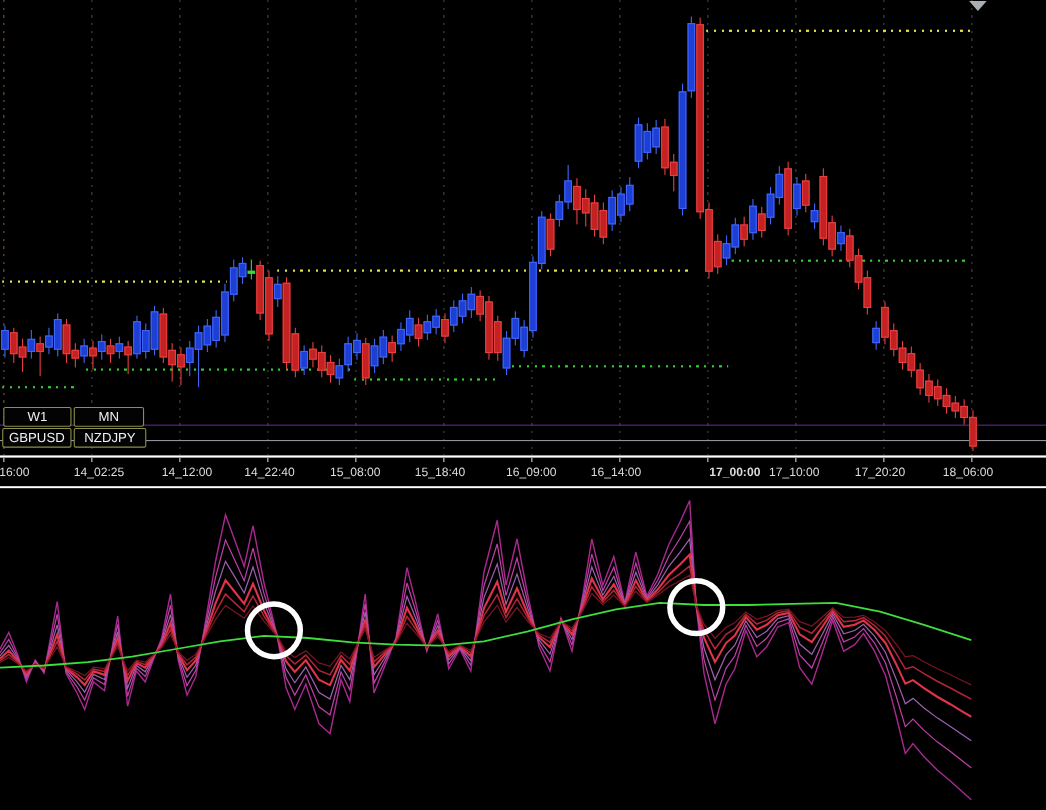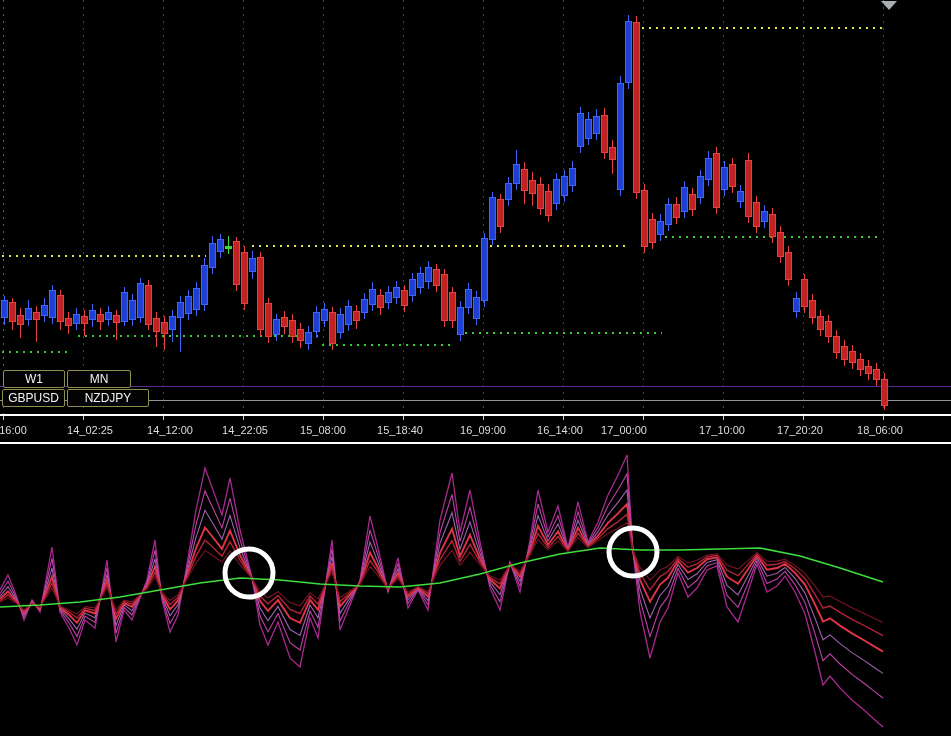--- a/index.html
+++ b/index.html
@@ -261,26 +261,26 @@
       <div style="position: absolute; left: 873px; top: 369px; width: 7px; height: 11px; background: rgb(196, 34, 34); box-sizing: border-box; border: 1px solid rgb(230, 64, 64);"></div>
       <div style="position: absolute; left: 884px; top: 373px; width: 1px; height: 37px; background: rgb(230, 64, 64);"></div>
       <div style="position: absolute; left: 881px; top: 379px; width: 7px; height: 27px; background: rgb(196, 34, 34); box-sizing: border-box; border: 1px solid rgb(230, 64, 64);"></div>
       <div style="position: absolute; left: 881px; top: 1px; width: 0px; height: 0px; border-left: 8px solid transparent; border-right: 8px solid transparent; border-top: 9px solid rgb(169, 174, 181);"></div>
     </div>
 
   <div id="time-axis">
     <span class="time-label" style="left: 13px;">16:00</span>
     <span class="time-label" style="left: 90px;">14_02:25</span>
     <span class="time-label" style="left: 170px;">14_12:00</span>
-    <span class="time-label" style="left: 245px;">14_22:05</span>
+    <span class="time-label" style="left: 245px;">14_22:40</span>
     <span class="time-label" style="left: 323px;">15_08:00</span>
     <span class="time-label" style="left: 400px;">15_18:40</span>
     <span class="time-label" style="left: 483px;">16_09:00</span>
     <span class="time-label" style="left: 560px;">16_14:00</span>
-    <span class="time-label" style="left: 624px;">17_00:00</span>
+    <span class="time-label" style="left: 668px; font-weight: bold;">17_00:00</span>
     <span class="time-label" style="left: 722px;">17_10:00</span>
     <span class="time-label" style="left: 800px;">17_20:20</span>
     <span class="time-label" style="left: 880px;">18_06:00</span>
   <div style="position: absolute; left: 3px; top: 0px; width: 1px; height: 4px; background: rgb(207, 207, 207);"></div>
       <div style="position: absolute; left: 83px; top: 0px; width: 1px; height: 4px; background: rgb(207, 207, 207);"></div>
       <div style="position: absolute; left: 163px; top: 0px; width: 1px; height: 4px; background: rgb(207, 207, 207);"></div>
       <div style="position: absolute; left: 243px; top: 0px; width: 1px; height: 4px; background: rgb(207, 207, 207);"></div>
       <div style="position: absolute; left: 323px; top: 0px; width: 1px; height: 4px; background: rgb(207, 207, 207);"></div>
       <div style="position: absolute; left: 403px; top: 0px; width: 1px; height: 4px; background: rgb(207, 207, 207);"></div>
       <div style="position: absolute; left: 483px; top: 0px; width: 1px; height: 4px; background: rgb(207, 207, 207);"></div>
@@ -301,14 +301,14 @@
         <polyline points="0,158.2 8,153.8 16,159.1 24,165.8 32,159.9 40,163.0 52,144.1 60,161.9 70,166.4 77,170.2 85,162.6 95,163.9 107,143.8 116,166.0 124,156.1 132,157.9 140,150.8 147,144.8 155,132.6 162,148.5 170,156.5 178,150.7 186,137.1 196,119.1 205,106.4 213,111.8 222,118.0 230,106.9 240,120.6 252,134.4 260,147.9 268,153.8 278,147.7 290,158.6 300,161.8 310,148.8 318,155.0 332,128.1 340,153.6 348,148.3 360,140.3 370,122.6 378,131.7 388,144.2 398,134.8 408,148.3 418,142.5 428,147.4 440,121.4 452,106.3 460,121.5 470,108.1 480,121.0 490,131.9 500,136.1 510,120.7 520,127.1 530,110.9 538,95.6 548,105.8 558,96.9 568,107.5 578,93.5 588,103.6 598,96.9 608,89.4 618,84.2 627,78.9 633,106.3 640,123.4 650,136.2 660,126.2 668,122.2 678,112.4 688,119.0 697,116.3 707,111.1 717,109.8 727,121.1 738,125.1 747,117.4 757,108.5 767,117.3 777,117.1 785,115.4 795,121.4 805,129.3 815,142.1 823,153.1 830,152.1 840,157.6 852,163.8 864,169.4 875,174.8 883,178.6" fill="none" stroke="#7a1524" stroke-width="1.1"></polyline>
         <polyline points="0,163.0 40,161.0 80,158.0 120,153.0 160,146.0 200,139.0 240,134.0 280,136.0 320,140.0 360,142.0 400,143.0 440,139.0 480,130.0 520,119.0 560,110.0 600,104.0 640,106.0 680,106.0 720,105.0 760,104.0 800,112.0 840,124.0 883,138.0" fill="none" stroke="#3ede3e" stroke-width="1.6"></polyline>
         <circle cx="249" cy="129" r="24" fill="none" stroke="#ffffff" stroke-width="5"></circle>
         <circle cx="633" cy="108" r="24" fill="none" stroke="#ffffff" stroke-width="5"></circle>
       </svg>
   </div>
 
   <div class="chart-btn" style="left: 3px; top: 370px; width: 62px; height: 18px; line-height: 16px;">W1</div>
   <div class="chart-btn" style="left: 67px; top: 370px; width: 64px; height: 18px; line-height: 16px;">MN</div>
   <div class="chart-btn" style="left: 2px; top: 389px; width: 63px; height: 18px; line-height: 16px;">GBPUSD</div>
-  <div class="chart-btn" style="left: 67px; top: 389px; width: 82px; height: 18px; line-height: 16px;">NZDJPY</div>
+  <div class="chart-btn" style="left: 67px; top: 389px; width: 66px; height: 18px; line-height: 16px;">NZDJPY</div>
 </div>
 
 </body></html>

